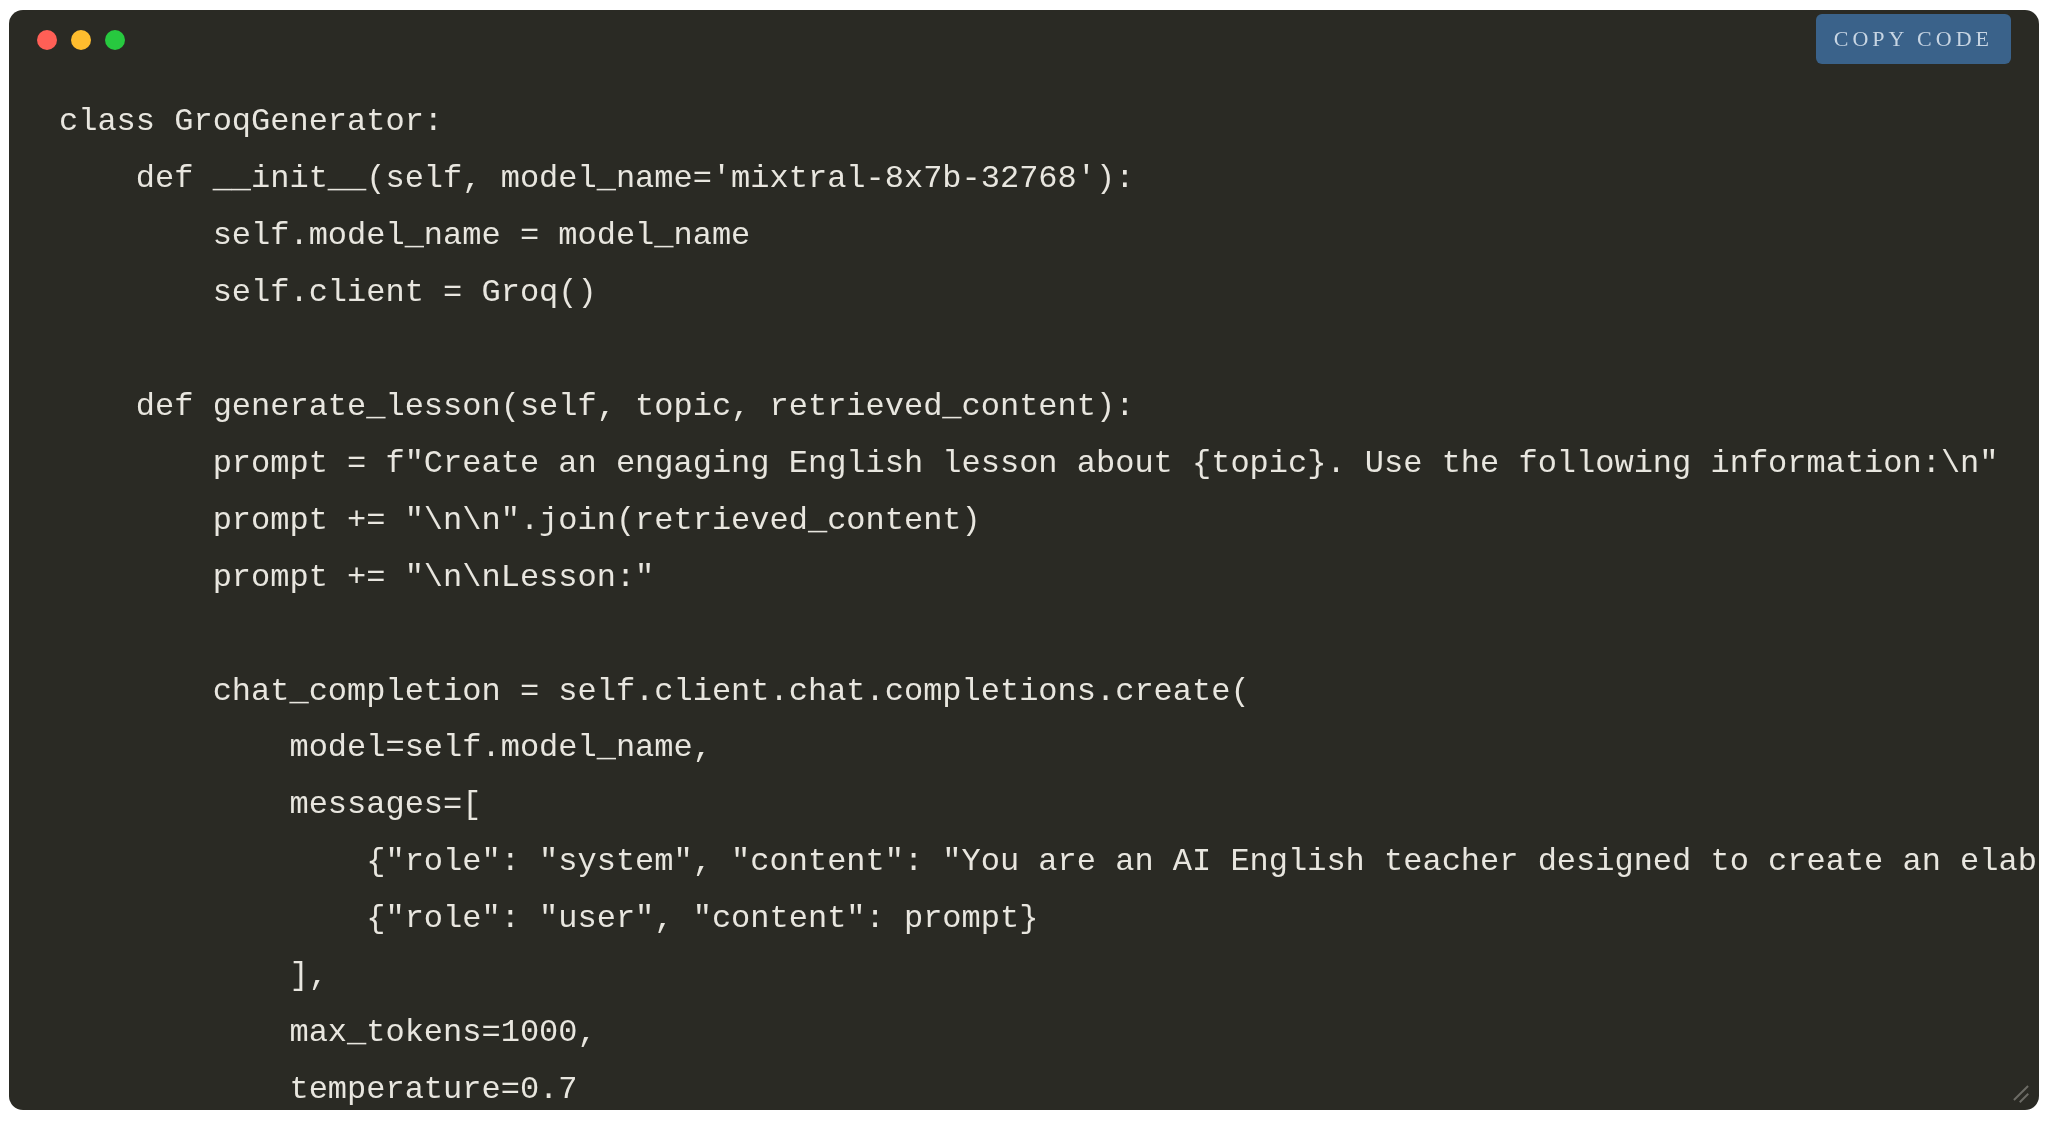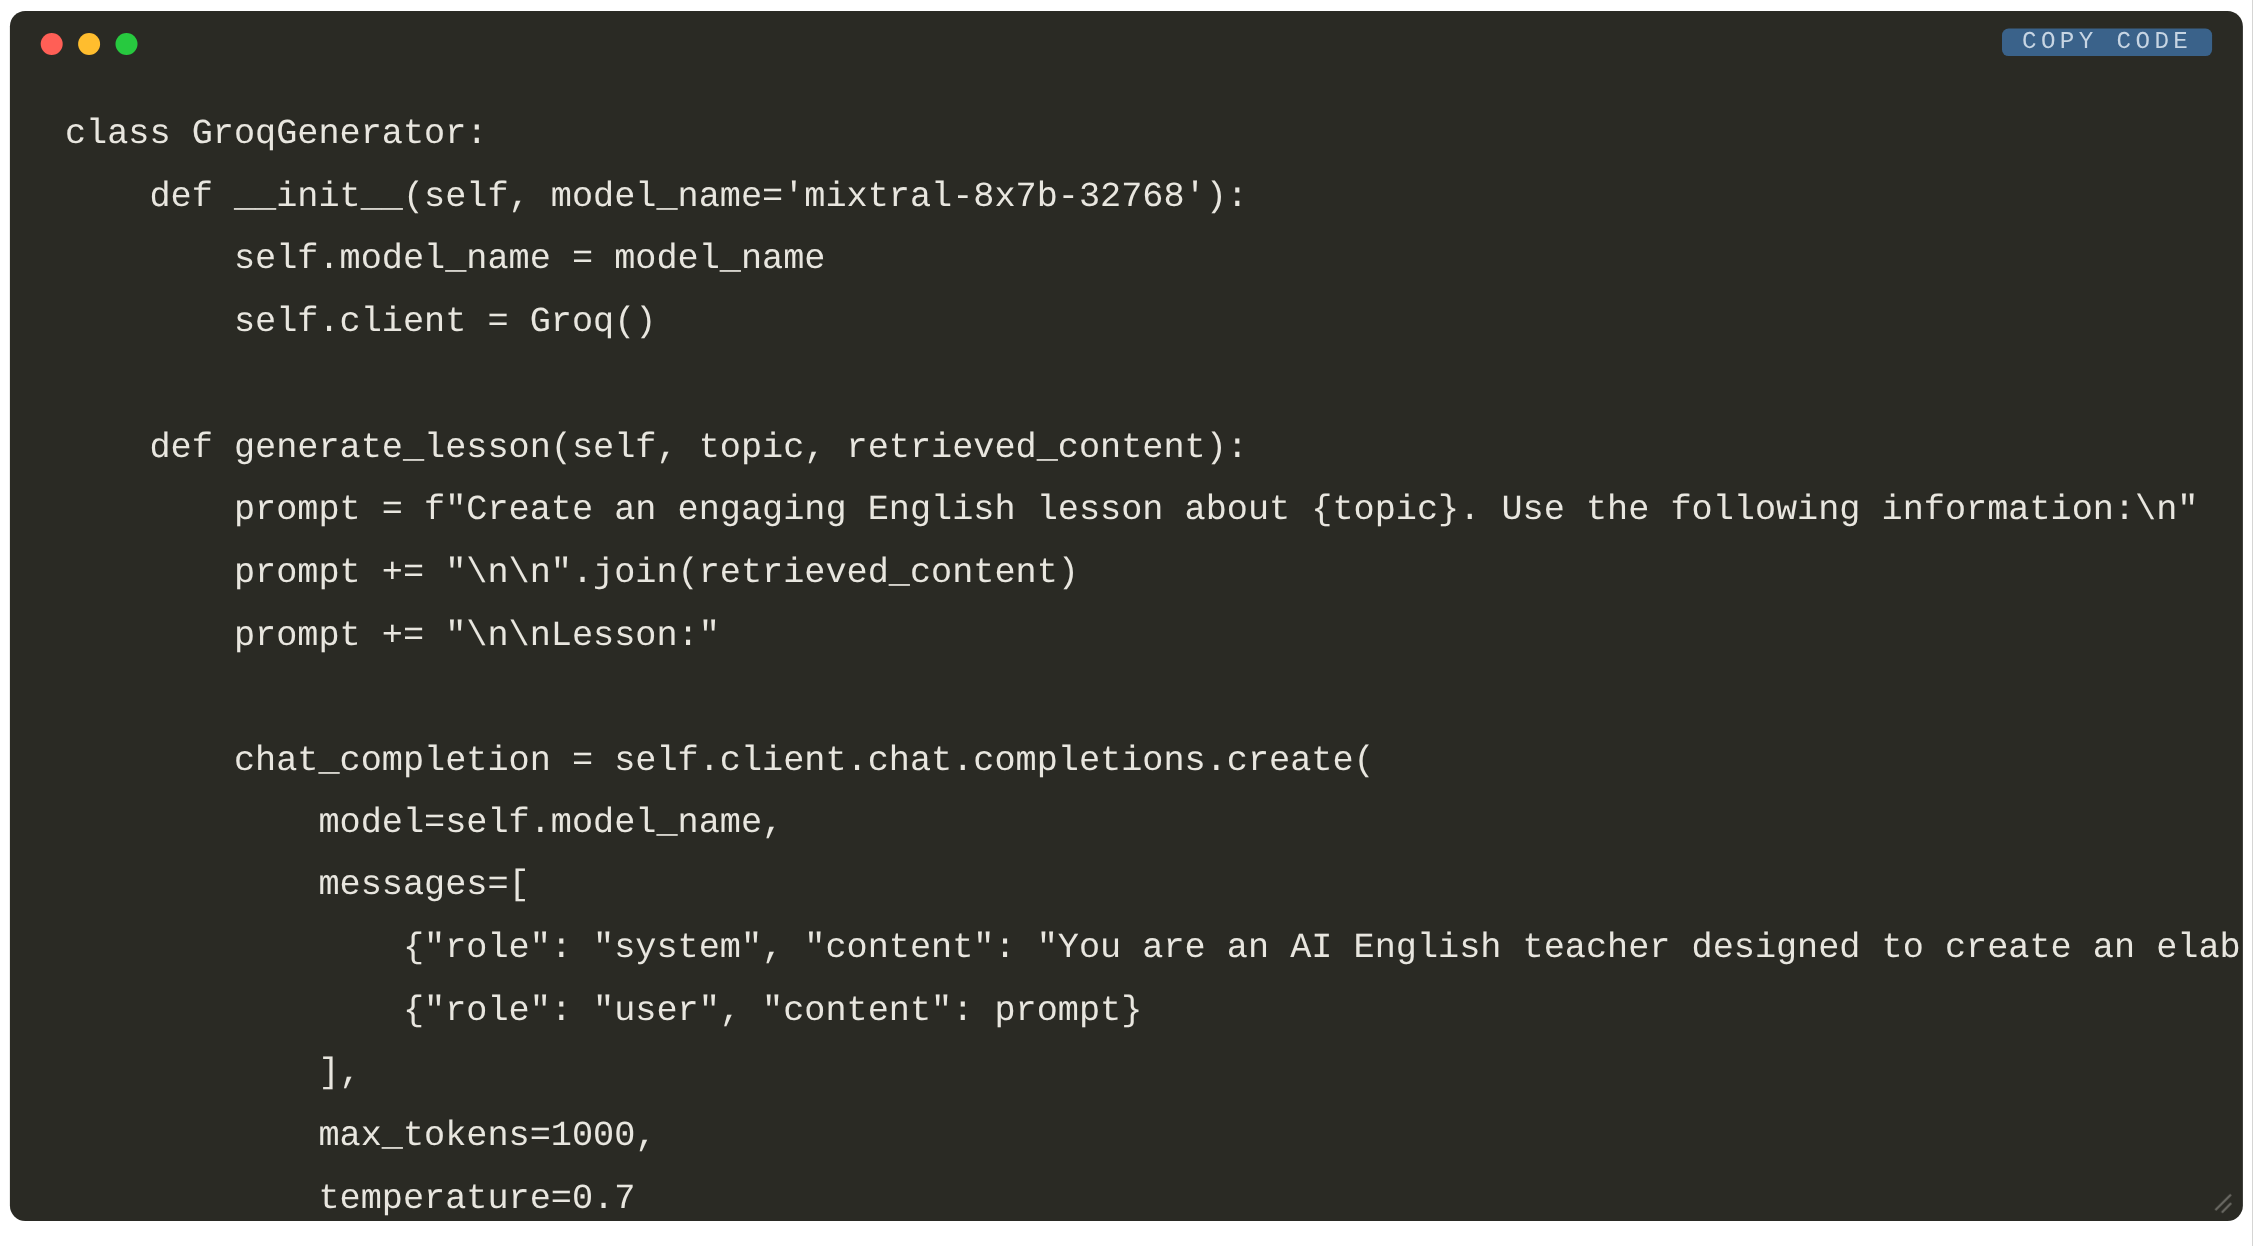--- a/index.html
+++ b/index.html
@@ -39,29 +39,29 @@
     width: 20px;
     height: 20px;
     border-radius: 50%;
   }
   .tl-red { background: #ff5f56; }
   .tl-yellow { background: #ffbd2e; }
   .tl-green { background: #27c93f; }
   .copy-btn {
     position: absolute;
     right: 28px;
-    top: 16px;
+    top: 4px;
     background: #3a628a;
     color: #c7d5e3;
     border: none;
     border-radius: 6px;
-    padding: 0 18px;
+    padding: 12px 18px;
     font-size: 22px;
     letter-spacing: 4px;
-    font-family: Liberation Mono, monospace;
+    font-family: Liberation Serif, serif;
     cursor: pointer;
   }
   .code-area {
     padding: 24px 50px 40px 50px;
     font-family: ui-monospace, SFMono-Regular, Menlo, Consolas, "Liberation Mono", monospace;
     font-size: 32px;
     line-height: 1.78;
     color: #e8e6df;
     white-space: pre;
     overflow: auto;

